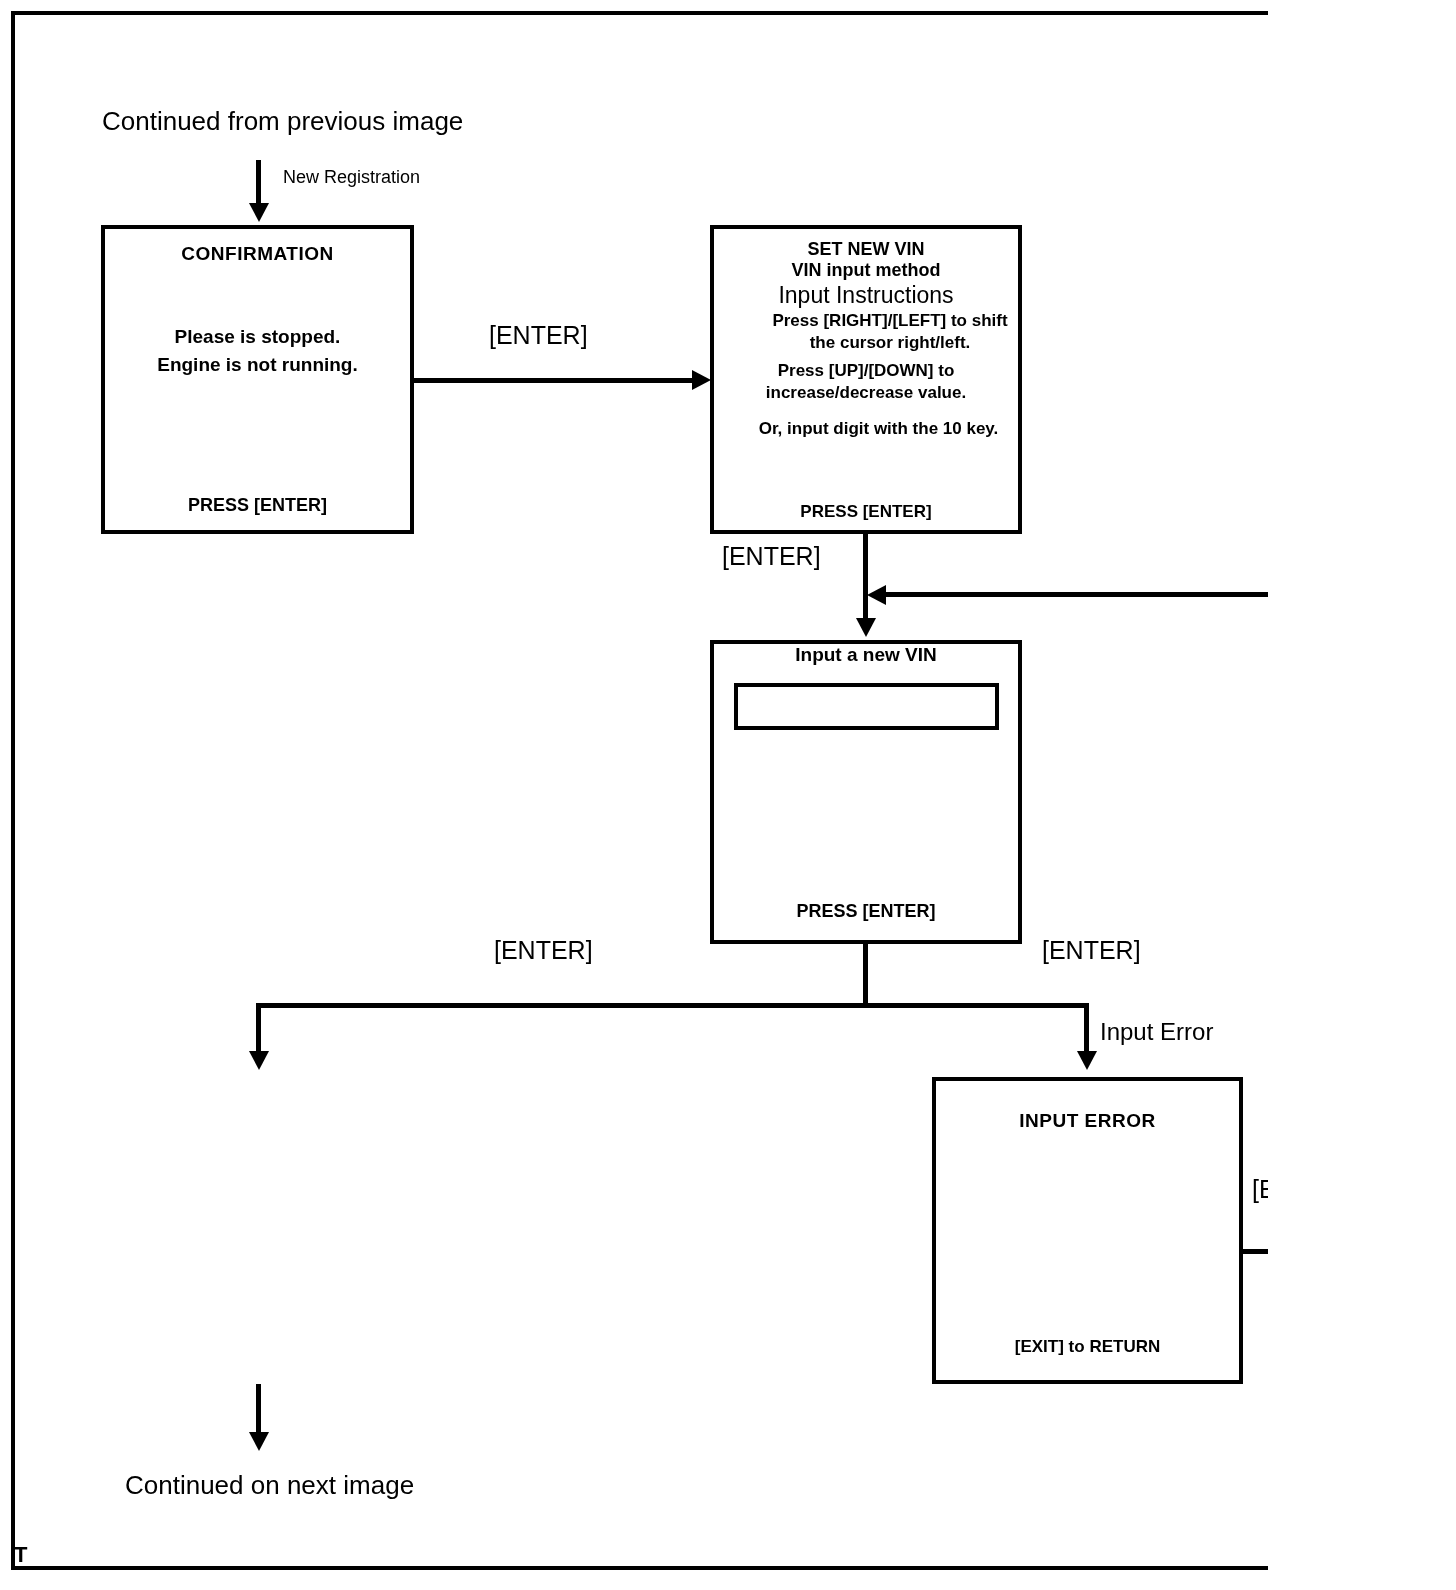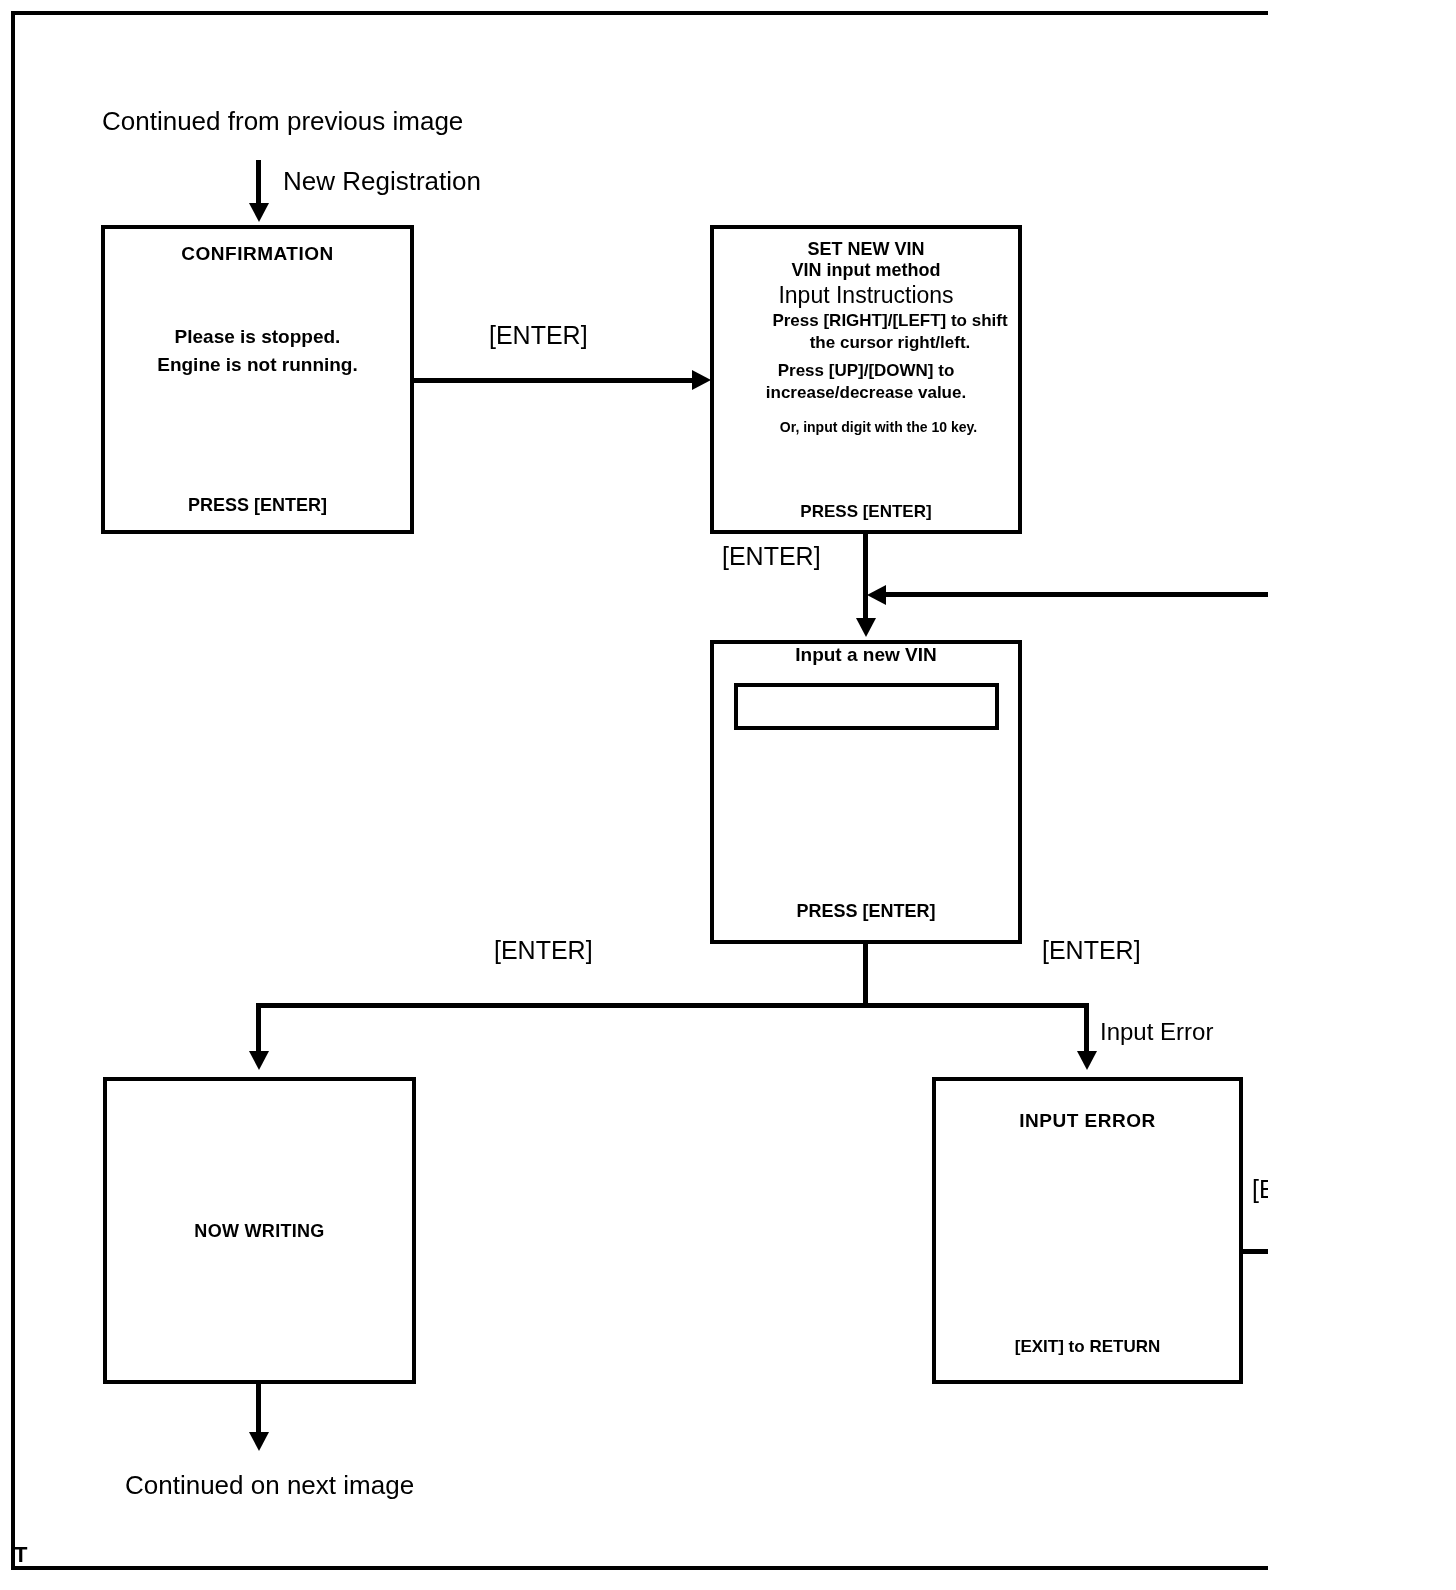--- a/index.html
+++ b/index.html
@@ -73,21 +73,21 @@
 
   #box-setnewvin {
     left: 710px; top: 225px; width: 312px; height: 309px;
     font-size: 17px;
   }
   #box-setnewvin .title      { margin-top: 10px; font-size: 18px; }
   #box-setnewvin .subtitle   { font-size: 18px; }
   #box-setnewvin .light      { font-weight: normal; font-size: 23px; line-height: 1.15; margin-top: 1px; }
   #box-setnewvin .instr      { margin-top: 2px; line-height: 1.28; font-size: 17px; padding-left: 48px; }
   #box-setnewvin .instr2     { margin-top: 6px; line-height: 1.28; font-size: 17px; }
-  #box-setnewvin .orline     { margin-top: 16px; font-size: 14px; margin-left: 25px; }
+  #box-setnewvin .orline     { margin-top: 16px; font-size: 17px; margin-left: 25px; }
   #box-setnewvin .footer     { position: absolute; left:0; right:0; bottom: 8px; font-size: 17px; }
 
   #box-inputvin {
     left: 710px; top: 640px; width: 312px; height: 304px;
     font-size: 18px;
   }
   #box-inputvin .title  { font-size: 19px; }
   #box-inputvin .vinfield {
     margin: 17px auto 0 auto;
     width: 265px; height: 47px;
@@ -118,21 +118,21 @@
 
   
   .label {
     position: absolute;
     font-family: "Liberation Sans", sans-serif;
     font-weight: normal;
     white-space: nowrap;
     line-height: 1;
   }
   #lbl-continued-prev { left: 102px; top: 108px; font-size: 26px; }
-  #lbl-new-reg        { left: 283px; top: 168px; font-size: 26px; }
+  #lbl-new-reg        { left: 283px; top: 168px; font-size: 18px; }
   #lbl-enter-1        { left: 489px; top: 323px; font-size: 25px; }
   #lbl-enter-2        { left: 722px; top: 544px; font-size: 25px; }
   #lbl-enter-3        { left: 494px; top: 938px; font-size: 25px; }
   #lbl-enter-4        { left: 1042px; top: 938px; font-size: 25px; }
   #lbl-input-error    { left: 1100px; top: 1020px; font-size: 24px; }
   #lbl-exit           { left: 1252px; top: 1177px; font-size: 25px; }
   #lbl-continued-next { left: 125px; top: 1472px; font-size: 26px; }
 
   
   .ln-h, .ln-v {
@@ -226,23 +226,20 @@
     <span class="ln orline">Or, input digit with the 10 key.</span>
     <span class="ln footer">PRESS [ENTER]</span>
   </div>
 
   <div class="screen" id="box-inputvin">
     <span class="ln title">Input a new VIN</span>
     <div class="vinfield"></div>
     <span class="ln footer">PRESS [ENTER]</span>
   </div>
 
-  <div class="screen" id="box-nowwriting">
-    <span class="ln center-label">NOW WRITING</span>
-  </div>
 
   <div class="screen" id="box-inputerror">
     <span class="ln title">INPUT  ERROR</span>
     <span class="ln footer">[EXIT] to RETURN</span>
   </div>
 
   <div class="corner-mark">T</div>
   <div class="doc-code">A103814E03</div>
 
 </div>

